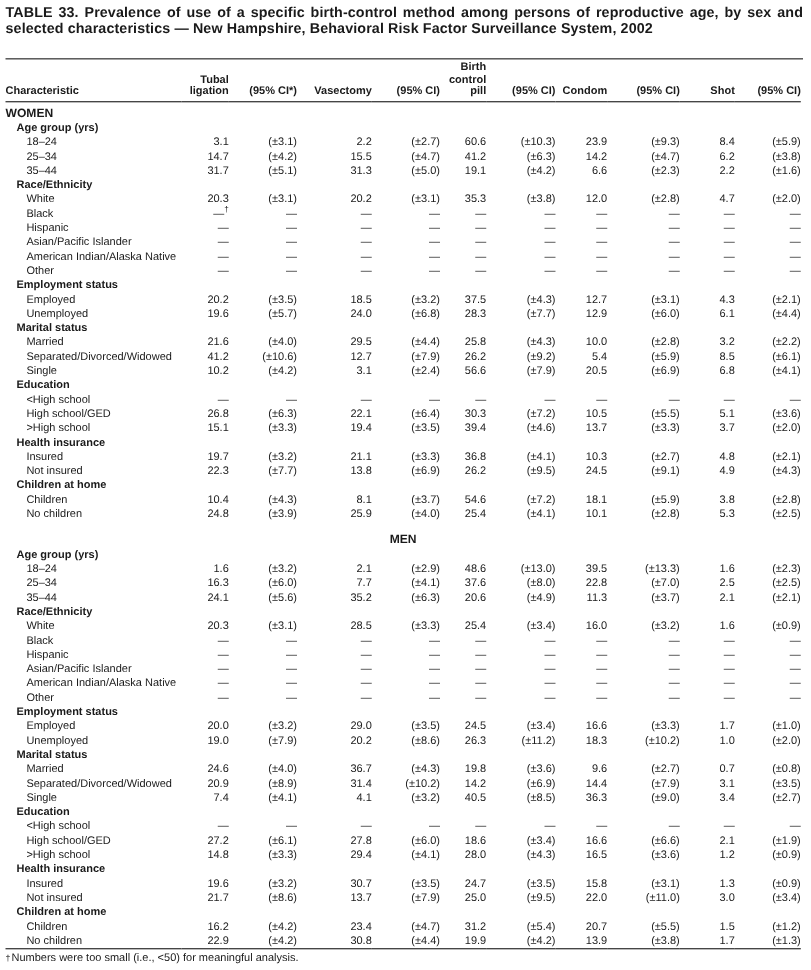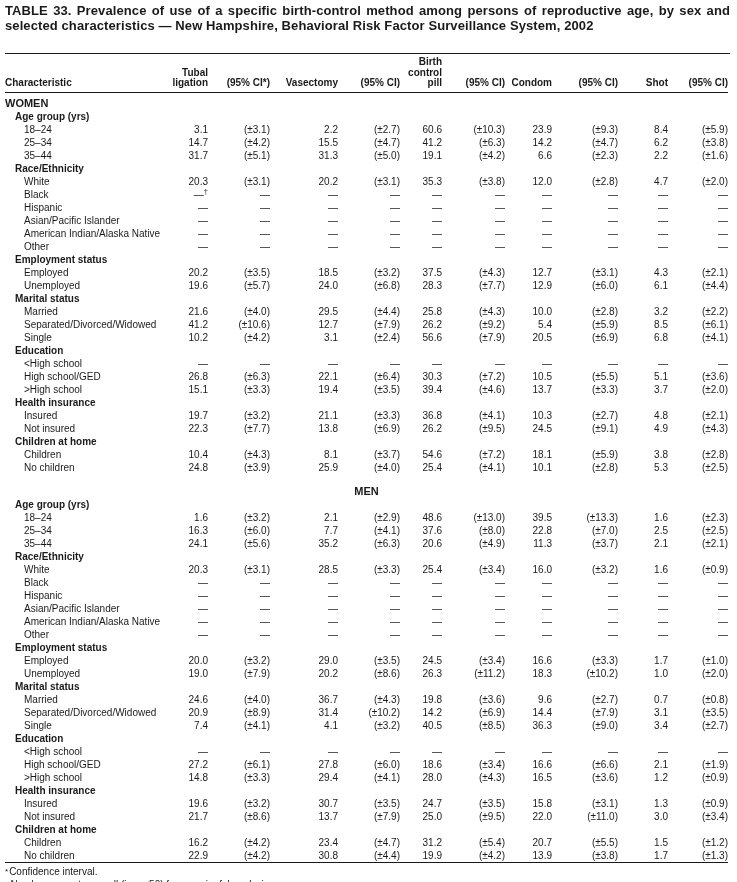--- a/index.html
+++ b/index.html
@@ -712,20 +712,17 @@
           <td class="num">13.9</td>
           <td class="num">(±3.8)</td>
           <td class="num">1.7</td>
           <td class="num">(±1.3)</td>
         </tr>
       </tbody>
   </table>
 
   <div class="footnotes">
     <div class="footnote">
-      <span class="fn-marker">*</span><span>Confidence interval.</span>
-    </div>
-    <div class="footnote">
       <span class="fn-marker">†</span><span>Numbers were too small (i.e., &lt;50) for meaningful analysis.</span>
     </div>
   </div>
 
 </div>
 
 </body></html>

